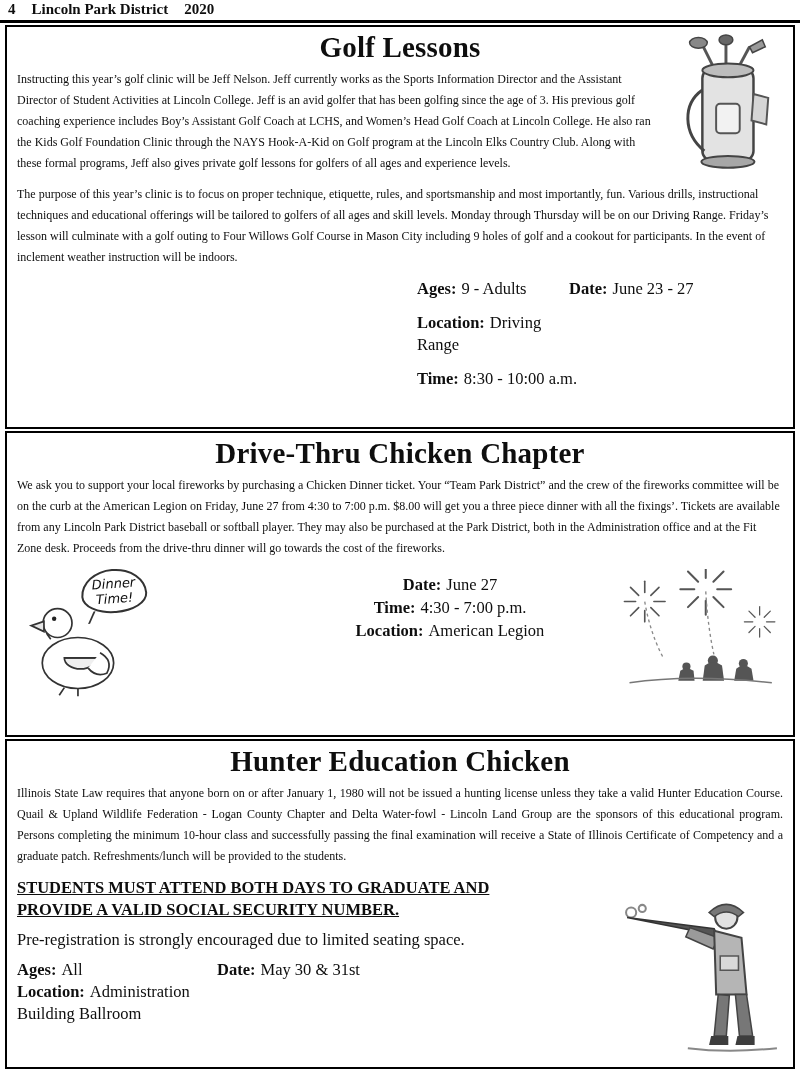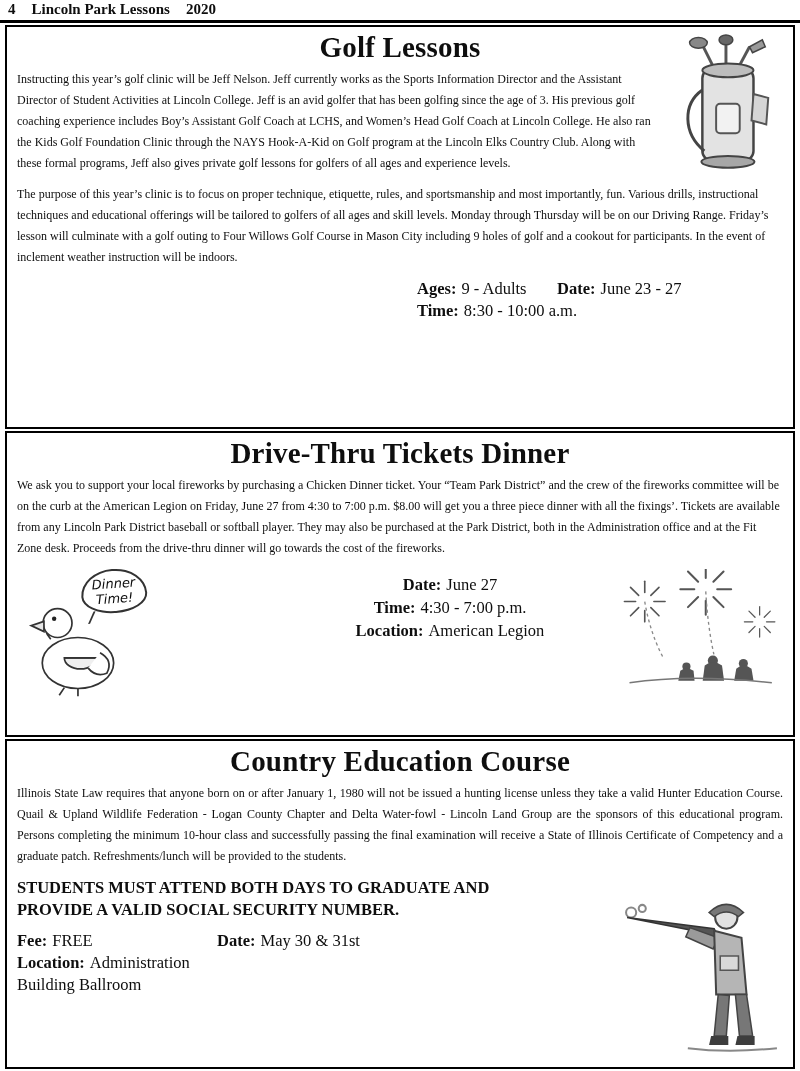--- a/index.html
+++ b/index.html
@@ -33,21 +33,21 @@
   p.body-text { font-size: 12px; line-height: 21px; margin: 0 0 10px; }
   .justified  { text-align: justify; }
 
   
   .golf-bag-float {
     float: right; width: 118px; height: 142px;
     margin: -36px 0 4px 10px;
   }
   .golf-details {
     margin-left: 400px; font-size: 16.5px; line-height: 22px;
-    display: grid; grid-template-columns: 140px 1fr;
+    display: grid; grid-template-columns: 140px 1fr; gap: 12px;
   }
   .dl b { margin-right: 5px; }
   .span2 { grid-column: 1 / -1; }
 
   
   .chicken-bottom { display: flex; margin-top: 2px; }
   .duck-wrap { width: 225px; position: relative; height: 128px; flex: none; }
   .duck-svg  { position: absolute; left: 2px; top: 26px; width: 140px; height: 102px; }
   .speech-bubble {
     position: absolute; left: 64px; top: 0;
@@ -65,35 +65,35 @@
     border-left: 2px solid #333;
     transform: skew(-28deg);
   }
   .chicken-details { flex: 1; padding-left: 60px; font-size: 16.5px; line-height: 23px; padding-top: 4px; text-align: center; }
   .chicken-details .dl { white-space: nowrap; }
   .fireworks-wrap { width: 185px; flex: none; }
   .fireworks-wrap svg { width: 185px; height: 122px; }
 
   
   .hunter-float { float: right; width: 162px; height: 178px; margin: -2px 0 0 8px; }
-  .attention { font-weight: bold; font-size: 16.5px; line-height: 22px; max-width: 500px; margin: 2px 0 9px; }
+  .attention { font-weight: bold; font-size: 16.5px; line-height: 22px; max-width: 500px; margin: 2px 0 9px; text-decoration: underline; }
   .prereg    { font-size: 16.5px; margin: 0 0 9px; }
   .hunter-details {
     display: grid; grid-template-columns: 200px 1fr;
     font-size: 16.5px; line-height: 22px;
   }
 </style>
 </head>
 <body>
 
 <div class="page">
 
   <header class="page-header">
     <span>4</span>
-    <span>Lincoln Park Lessons</span>
+    <span>Lincoln Park District</span>
     <span>2020</span>
   </header>
 
   <section class="box golf">
     <h1 class="section-title">Golf Lessons</h1>
 
     <div class="golf-body">
       <div class="golf-bag-float">
         <svg viewBox="0 0 120 145" aria-hidden="true">
           <g stroke="#555" stroke-width="3" fill="none">
@@ -116,29 +116,32 @@
       <p class="body-text">Instructing this year’s golf clinic will be Jeff Nelson. Jeff currently works as the Sports Information Director and the Assistant Director of Student Activities at Lincoln College. Jeff is an avid golfer that has been golfing since the age of 3. His previous golf coaching experience includes Boy’s Assistant Golf Coach at LCHS, and Women’s Head Golf Coach at Lincoln College. He also ran the Kids Golf Foundation Clinic through the NAYS Hook-A-Kid on Golf program at the Lincoln Elks Country Club. Along with these formal programs, Jeff also gives private golf lessons for golfers of all ages and experience levels.</p>
       <p class="body-text">The purpose of this year’s clinic is to focus on proper technique, etiquette, rules, and sportsmanship and most importantly, fun. Various drills, instructional techniques and educational offerings will be tailored to golfers of all ages and skill levels. Monday through Thursday will be on our Driving Range. Friday’s lesson will culminate with a golf outing to Four Willows Golf Course in Mason City including 9 holes of golf and a cookout for participants. In the event of inclement weather instruction will be indoors.</p>
 
       <div class="golf-details">
         <div class="dl">
           <b>Ages:</b><span>9 - Adults</span>
         </div>
         <div class="dl">
           <b>Date:</b><span>June 23 - 27</span>
         </div>
+        <div class="dl">
+          <b>Location:</b><span>Driving Range</span>
+        </div>
         <div class="dl span2">
           <b>Time:</b><span>8:30 - 10:00 a.m.</span>
         </div>
       </div>
     </div>
   </section>
 
   <section class="box chicken">
-    <h1 class="section-title">Drive-Thru Tickets Dinner</h1>
+    <h1 class="section-title">Drive-Thru Chicken Chapter</h1>
 
     <p class="body-text">We ask you to support your local fireworks by purchasing a Chicken Dinner ticket.  Your “Team Park District” and the crew of the fireworks committee will be on the curb at the American Legion on Friday, June 27 from 4:30 to 7:00 p.m.  $8.00 will get you a three piece dinner with all the fixings’.  Tickets are available from any Lincoln Park District baseball or softball player. They may also be purchased at the Park District, both in the Administration office and at the Fit Zone desk. Proceeds from the drive-thru dinner will go towards the cost of the fireworks.</p>
 
     <div class="chicken-bottom">
       <div class="duck-wrap">
         <div class="speech-bubble">Dinner Time!</div>
         <svg class="duck-svg" viewBox="0 0 150 120" aria-hidden="true">
           <g stroke="#333" stroke-width="2" fill="#fff">
             <ellipse cx="62" cy="80" rx="42" ry="30"></ellipse>
             <path d="M30 52 Q 20 40 24 30" fill="none"></path>
@@ -192,21 +195,21 @@
             <circle cx="86" cy="96" r="4"></circle>
             <path d="M80 100 q6 -5 13 0 l1 10 h-16 z"></path>
           </g>
           <path d="M30 112 q60 -9 140 0" stroke="#777" stroke-width="1.5" fill="none"></path>
         </svg>
       </div>
     </div>
   </section>
 
   <section class="box hunter">
-    <h1 class="section-title">Country Education Course</h1>
+    <h1 class="section-title">Hunter Education Chicken</h1>
 
     <p class="body-text justified">Illinois State Law requires that anyone born on or after January 1, 1980 will not be issued a hunting license unless they take a valid Hunter Education Course. Quail &amp; Upland Wildlife Federation - Logan County Chapter and Delta Water-fowl - Lincoln Land Group are the sponsors of this educational program. Persons completing the minimum 10-hour class and successfully passing the final examination will receive a State of Illinois Certificate of Competency and a graduate patch.  Refreshments/lunch will be provided to the students.</p>
 
     <div class="hunter-lower">
       <div class="hunter-float">
         <svg viewBox="0 0 160 175" aria-hidden="true">
           <g fill="none" stroke="#888" stroke-width="2">
             <circle cx="10" cy="37" r="5"></circle>
             <circle cx="21" cy="33" r="3.5"></circle>
           </g>
@@ -218,24 +221,25 @@
           <path d="M98 80 h18 v14 h-18 z" fill="#d9d9d9" stroke="#555" stroke-width="1.5"></path>
           <path d="M96 118 L92 159 L104 159 L107 119 Z" fill="#777" stroke="#444" stroke-width="1.5"></path>
           <path d="M113 118 L117 159 L130 159 L124 118 Z" fill="#777" stroke="#444" stroke-width="1.5"></path>
           <path d="M89 159 h17 v9 h-19 z" fill="#3d3d3d"></path>
           <path d="M115 159 h17 v9 h-19 z" fill="#3d3d3d"></path>
           <path d="M66 171 q40 5 88 0" stroke="#888" stroke-width="2" fill="none"></path>
         </svg>
       </div>
 
       <p class="attention">STUDENTS MUST ATTEND BOTH DAYS TO GRADUATE AND PROVIDE A VALID SOCIAL SECURITY NUMBER.</p>
+      <p class="prereg">Pre-registration is strongly encouraged due to limited seating space.</p>
 
       <div class="hunter-details">
         <div class="dl">
-          <b>Fee:</b><span>FREE</span>
+          <b>Ages:</b><span>All</span>
         </div>
         <div class="dl">
           <b>Date:</b><span>May 30 &amp; 31st</span>
         </div>
         <div class="dl">
           <b>Location:</b><span>Administration Building Ballroom</span>
         </div>
       </div>
     </div>
   </section>

